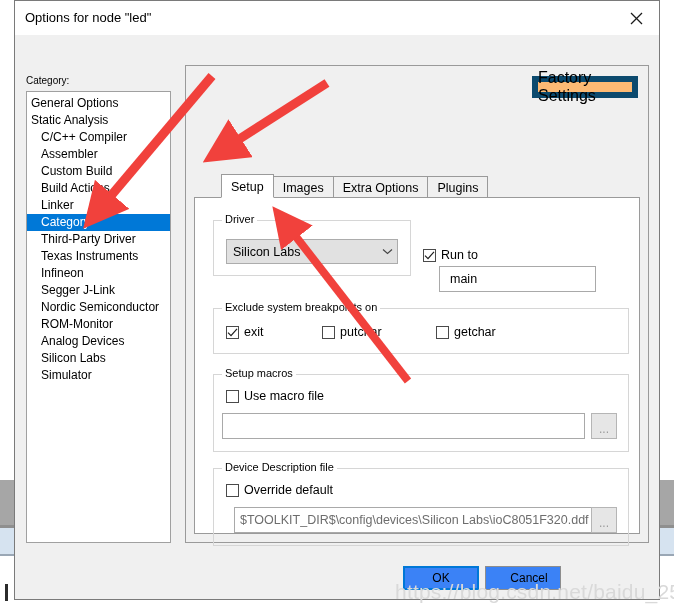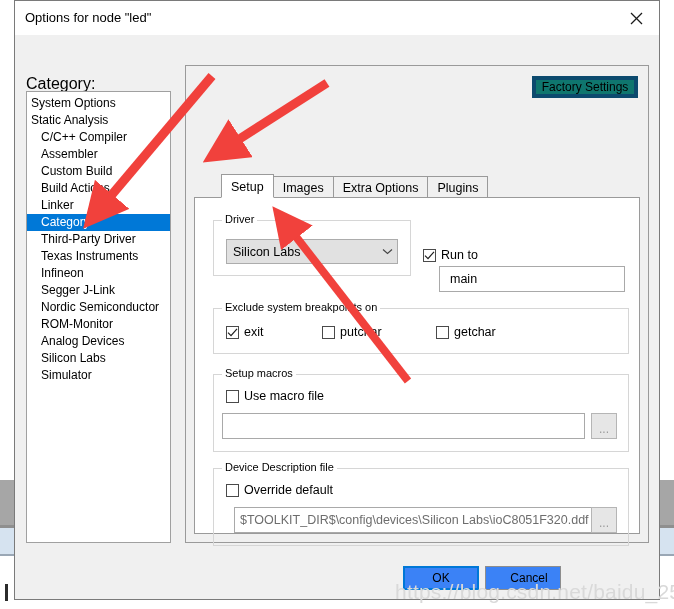--- a/index.html
+++ b/index.html
@@ -81,21 +81,21 @@
     top: 34px;
     bottom: 0;
     background: #f0f0f0;
   }
 
   
   #category-label {
     position: absolute;
     left: 11px;
     top: 40px;
-    font-size: 16px;
+    font-size: 10px;
   }
   #category-list {
     position: absolute;
     left: 11px;
     top: 56px;
     width: 145px;
     height: 452px;
     background: #ffffff;
     border: 1px solid #a0a0a0;
     box-sizing: border-box;
@@ -127,24 +127,24 @@
     border: 1px solid #9a9a9a;
     box-sizing: border-box;
   }
 
   #factory-settings {
     position: absolute;
     right: 10px;
     top: 10px;
     width: 106px;
     height: 22px;
-    background: #0f766e;
-    border: 4px solid #0c4a6e;
+    background: #fdba74;
+    border: 6px solid #0c4a6e;
     font-family: "Liberation Sans", sans-serif;
-    font-size: 12px;
+    font-size: 16px;
     color: #000;
     display: flex;
     align-items: center;
     justify-content: center;
     cursor: default;
     box-sizing: border-box;
   }
 
   
   #tabstrip {
@@ -354,21 +354,21 @@
         <line x1="1" y1="1" x2="12" y2="12" stroke="#1a1a1a" stroke-width="1.2"></line>
         <line x1="12" y1="1" x2="1" y2="12" stroke="#1a1a1a" stroke-width="1.2"></line>
       </svg>
     </div>
   </div>
 
   <div id="dialog-body">
 
     <div id="category-label">Category:</div>
     <div id="category-list">
-      <div class="cat-item">System Options</div>
+      <div class="cat-item">General Options</div>
       <div class="cat-item">Static Analysis</div>
       <div class="cat-item indent">C/C++ Compiler</div>
       <div class="cat-item indent">Assembler</div>
       <div class="cat-item indent">Custom Build</div>
       <div class="cat-item indent">Build Actions</div>
       <div class="cat-item indent">Linker</div>
       <div class="cat-item indent selected">Category</div>
       <div class="cat-item indent">Third-Party Driver</div>
       <div class="cat-item indent">Texas Instruments</div>
       <div class="cat-item indent">Infineon</div>
@@ -406,21 +406,21 @@
         </div>
 
         <div class="chk-wrap" style="left:228px; top:50px;">
           <span class="chk-box">
             <svg width="11" height="9" viewBox="0 0 11 9">
               <polyline points="1,4.6 4,7.6 10,0.8" fill="none" stroke="#1f1f1f" stroke-width="1.2"></polyline>
             </svg>
           </span>
           <span class="chk-label">Run to</span>
         </div>
-        <div class="textbox" style="left:244px; top:68px; width:186px; height:26px;padding-left:10px;">main</div>
+        <div class="textbox" style="left:244px; top:68px; width:157px; height:26px;padding-left:10px;">main</div>
 
         <div class="group" style="left:18px; top:110px; width:416px; height:46px;">
           <span class="group-title">Exclude system breakpoints on</span>
           <div class="chk-wrap" style="left:12px; top:16px;">
             <span class="chk-box">
               <svg width="11" height="9" viewBox="0 0 11 9">
                 <polyline points="1,4.6 4,7.6 10,0.8" fill="none" stroke="#1f1f1f" stroke-width="1.2"></polyline>
               </svg>
             </span>
             <span class="chk-label">exit</span>

